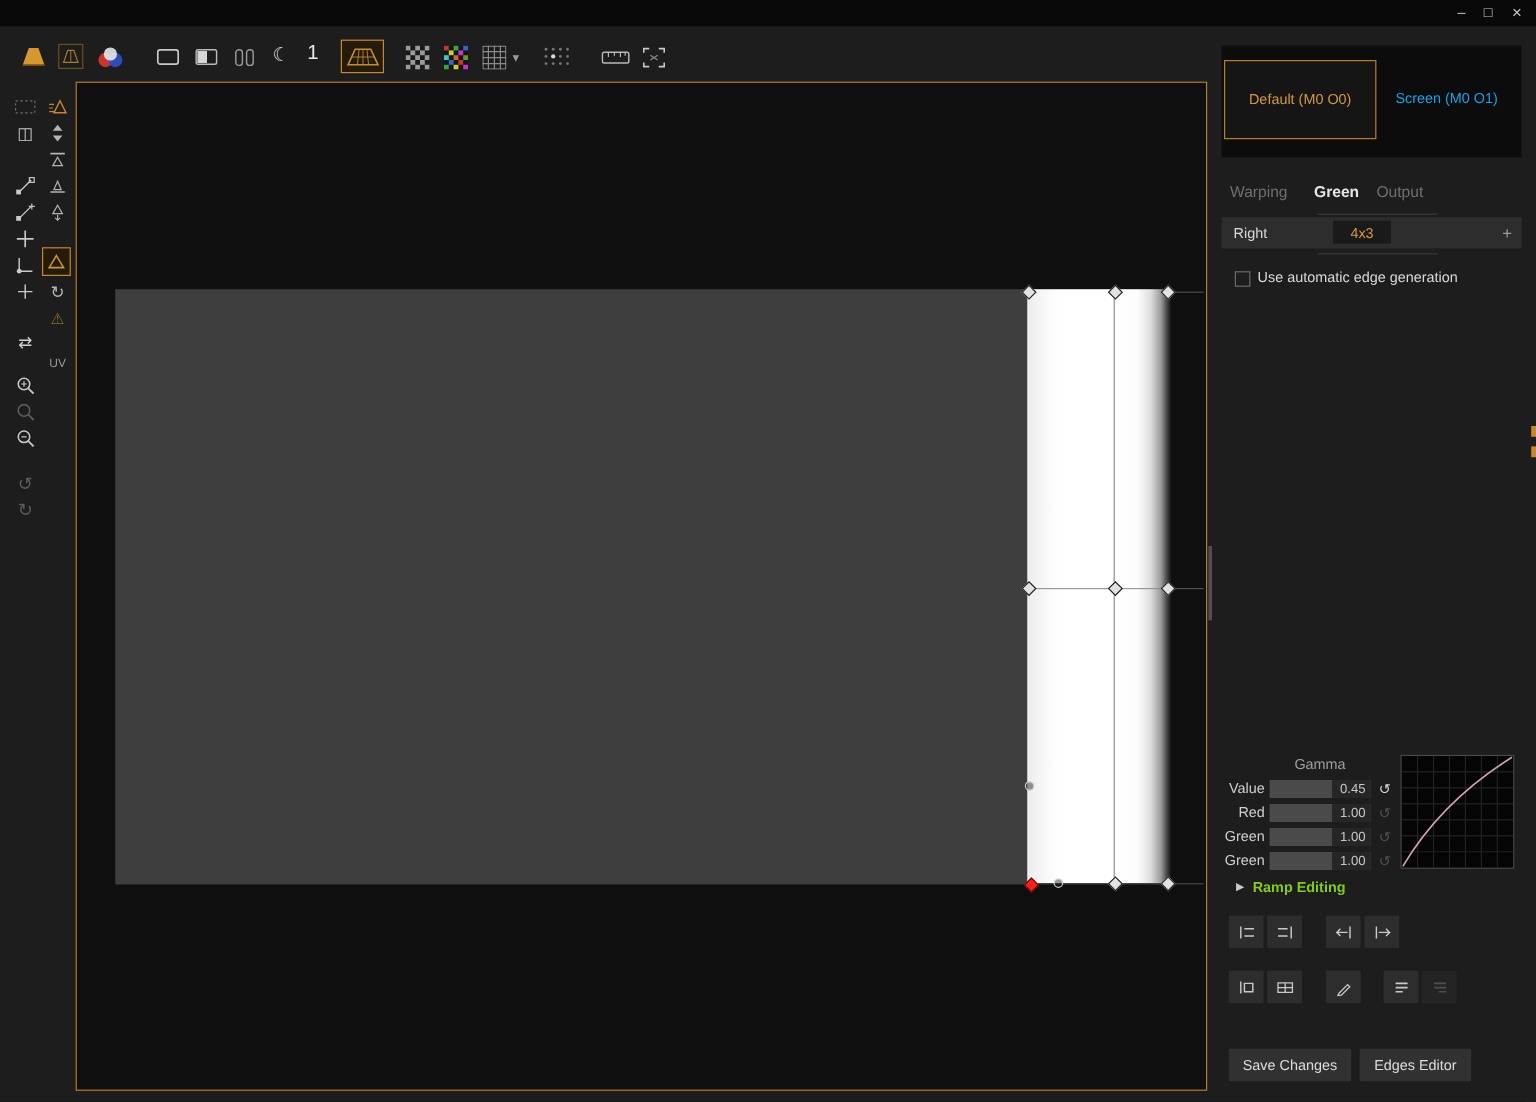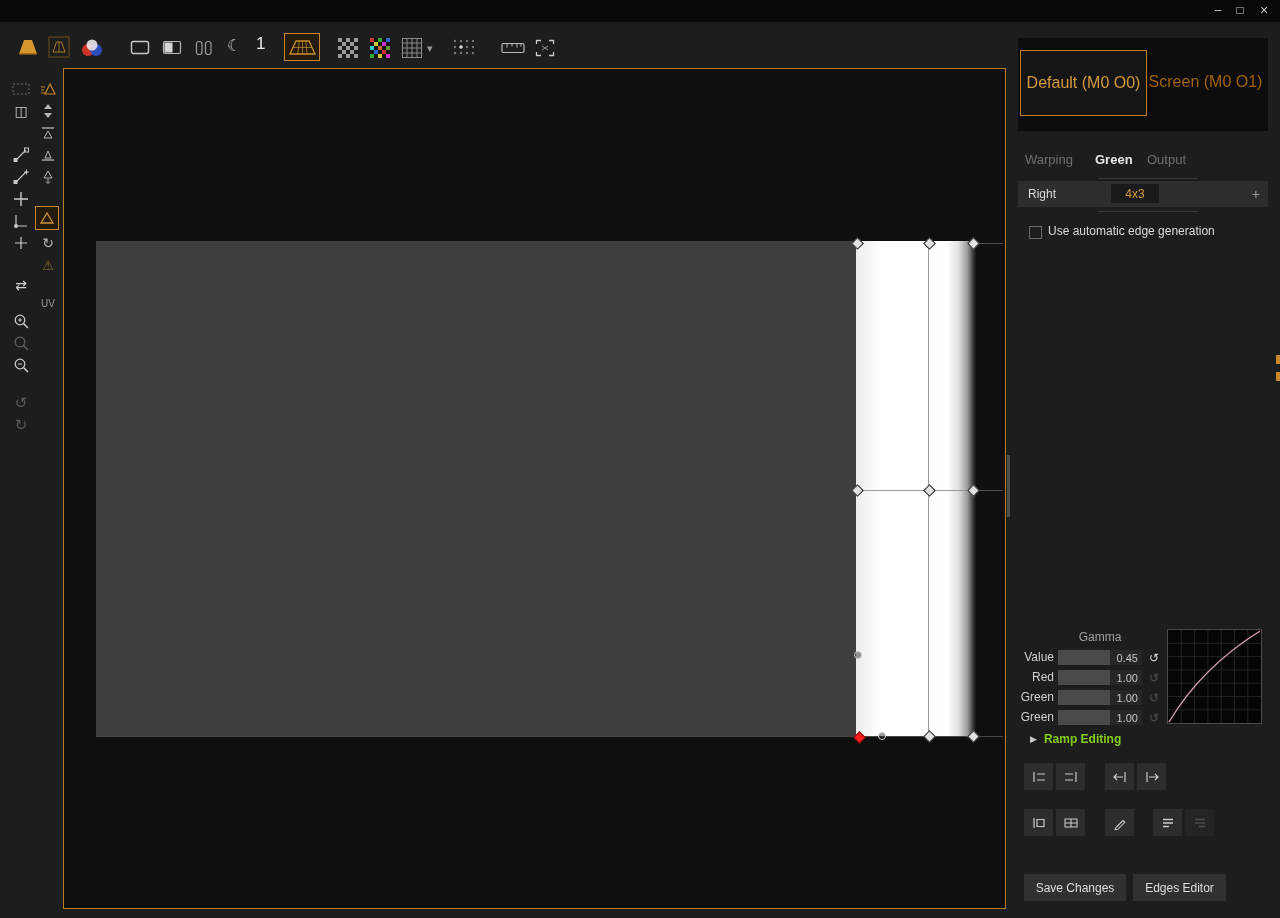--- a/index.html
+++ b/index.html
@@ -25,23 +25,23 @@
   
   .canvas{position:absolute;left:63px;top:68px;width:941px;height:839px;border:1px solid #b97e23;background:#0f0f0f}
   .handle{position:absolute;width:7px;height:7px;background:#e2e2e2;border:1px solid #222;transform:rotate(45deg)}
   .handle.red{background:#ff1c1c;border-color:#6d0d0d}
   .cpoint{position:absolute;width:6px;height:6px;border:1px solid #cfcfcf;border-radius:50%;background:rgba(25,25,25,.45)}
   .mline{position:absolute;background:rgba(130,130,130,.8)}
   .extline{position:absolute;background:#4d4d4d}
   
   .panel{position:absolute;left:1010px;top:22px;width:270px;height:896px}
   .ptabs{position:absolute;left:8px;top:16px;width:250px;height:93px;background:#0c0c0c}
-  .ptab{position:absolute;top:12px;height:64px;display:flex;align-items:center;justify-content:center;font-size:16px}
+  .ptab{position:absolute;top:12px;height:64px;display:flex;align-items:center;justify-content:center;font-size:12px}
   .ptab.active{left:2px;width:125px;border:1px solid #b97e23;background:#151515;color:#d39a3b}
-  .ptab.inactive{left:129px;width:117px;color:#a16207}
+  .ptab.inactive{left:129px;width:117px;color:#0ea5e9}
   .stab{position:absolute;top:130px;font-size:13px;color:#6f6f6f}
   .stab.active{color:#e6e6e6;font-weight:bold}
   .divider{position:absolute;left:88px;width:100px;height:1px;background:#3a3a3a}
   .edgerow{position:absolute;left:8px;top:159px;width:250px;height:26px;background:#2d2d2d}
   .edgelabel{position:absolute;left:10px;top:0;height:26px;display:flex;align-items:center;font-size:12px;color:#dadada}
   .edgeval{position:absolute;left:93px;top:3px;width:48px;height:19px;background:#1a1a1a;color:#d39a3b;
            font-size:12px;display:flex;align-items:center;justify-content:center}
   .edgeadd{position:absolute;right:8px;top:0;height:26px;display:flex;align-items:center;color:#9a9a9a;font-size:14px}
   .checkbox{position:absolute;left:19px;top:204px;width:11px;height:11px;border:1px solid #6a6a6a;background:transparent}
   .checklabel{position:absolute;left:38px;top:202px;font-size:12px;color:#dadada}

